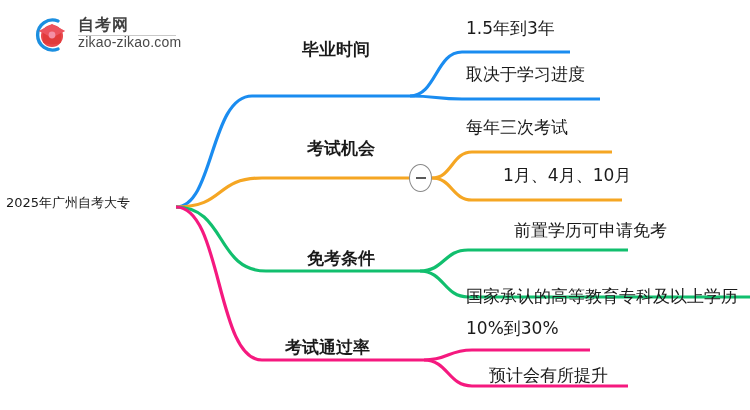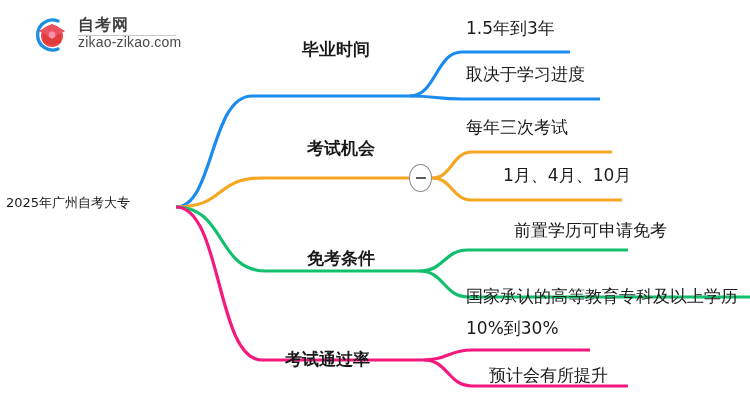--- a/index.html
+++ b/index.html
@@ -86,21 +86,21 @@
     font-weight: bold;
   }
   .leaf-label {
     font-size: 17px;
   }
 
   
   .bl-1 { left: 302px; top: 41px; }
   .bl-2 { left: 307px; top: 140px; }
   .bl-3 { left: 307px; top: 250px; }
-  .bl-4 { left: 285px; top: 339px; margin-top: 12px; }
+  .bl-4 { left: 285px; top: 339px; }
 
   
   .lf-1-1 { left: 466px; top: 20px; }
   .lf-1-2 { left: 466px; top: 66px; }
   .lf-2-1 { left: 466px; top: 119px; text-align: center; }
   .lf-2-2 { left: 482px; top: 167px; margin-left: 21px; }
   .lf-3-1 { left: 466px; top: 222px; margin-left: 48px; }
   .lf-3-2 { left: 466px; top: 270px; margin-top: 18px; }
   .lf-4-1 { left: 466px; top: 320px; }
   .lf-4-2 { left: 489px; top: 367px; }

